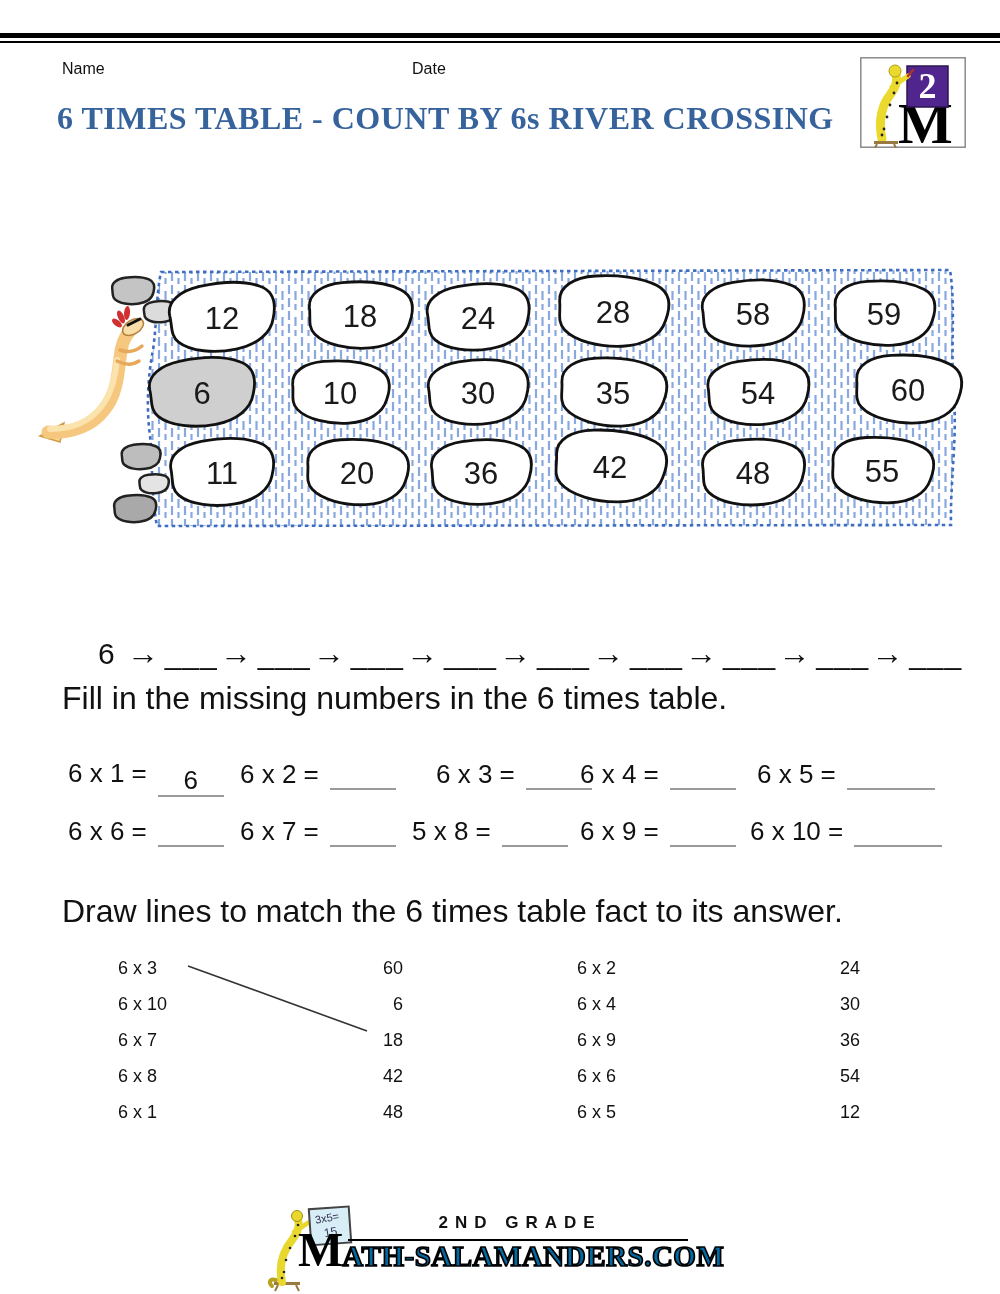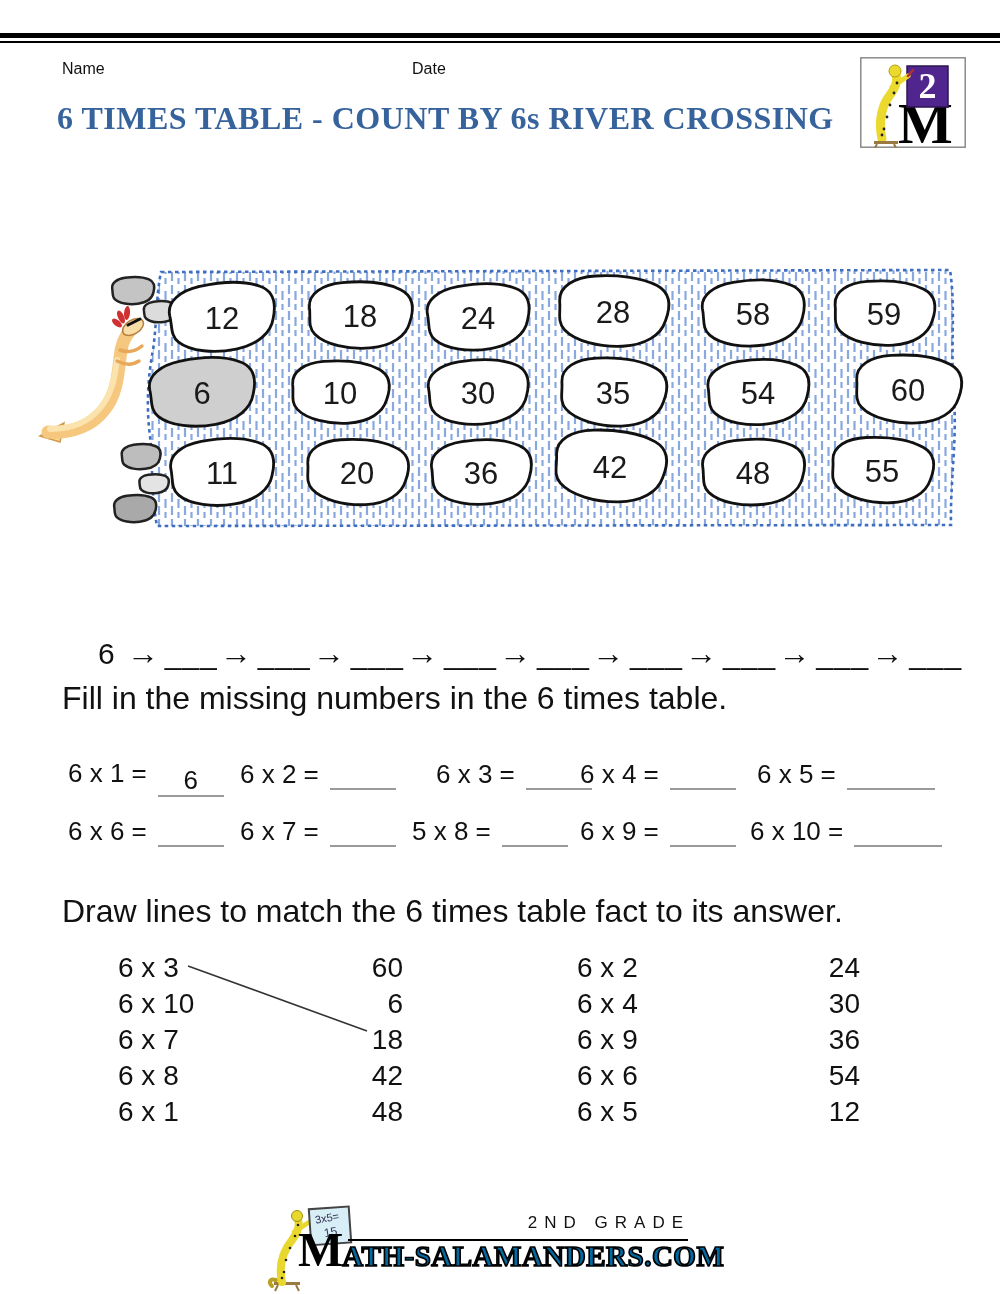--- a/index.html
+++ b/index.html
@@ -18,26 +18,26 @@
   .river polygon,.river path.water{stroke:var(--river-border,#3F6EC0);}
   .count-label{position:absolute;left:62px;top:560px;font-size:24px;}
   .sequence{position:absolute;left:98px;top:624px;font-size:30px;white-space:nowrap;margin-top:11px;}
   .sequence .seq-num{margin-right:10px;}
   .sequence .arrow{margin:0 6px 0 2px;font-size:32px;}
   .sequence .seq-blank{letter-spacing:1px;}
   .instr{position:absolute;left:62px;font-size:32px;}
   .fill-cell{position:absolute;white-space:nowrap;font-size:26px;}
   .fblank{display:inline-block;margin-left:11px;height:30px;line-height:30px;text-align:center;
           vertical-align:-7px;border-bottom:2.5px solid var(--underline-gray,#9A9A9A);font-size:26px;}
-  .mcol{position:absolute;top:950px;font-size:28px;line-height:36px;}
+  .mcol{position:absolute;top:950px;font-size:18px;line-height:36px;}
   .mrow{height:36px;}
   .overlay{position:absolute;left:0;top:0;width:1000px;height:1294px;pointer-events:none;}
   .footer-art{position:absolute;left:258px;top:1198px;width:120px;height:96px;}
-  .grade-line{position:absolute;left:350px;top:1213px;width:340px;text-align:right;
-              font-size:17px;font-weight:normal;letter-spacing:7px;}
+  .grade-line{position:absolute;left:350px;top:1213px;width:340px;text-align:center;
+              font-size:17px;font-weight:bold;letter-spacing:7px;}
   .grade-rule{position:absolute;left:348px;top:1239px;width:340px;height:2px;background:#000;}
   .site{position:absolute;left:298px;top:1222px;display:flex;align-items:baseline;
         font-family:"Liberation Serif",serif;font-weight:700;white-space:nowrap;}
   .site .m{font-size:48px;color:#000;margin-right:-1px;}
   .site .rest{font-size:29px;color:#0369a1;-webkit-text-stroke:1.7px #000;letter-spacing:.5px;}
 </style>
 </head>
 <body>
 
 <div class="page">

